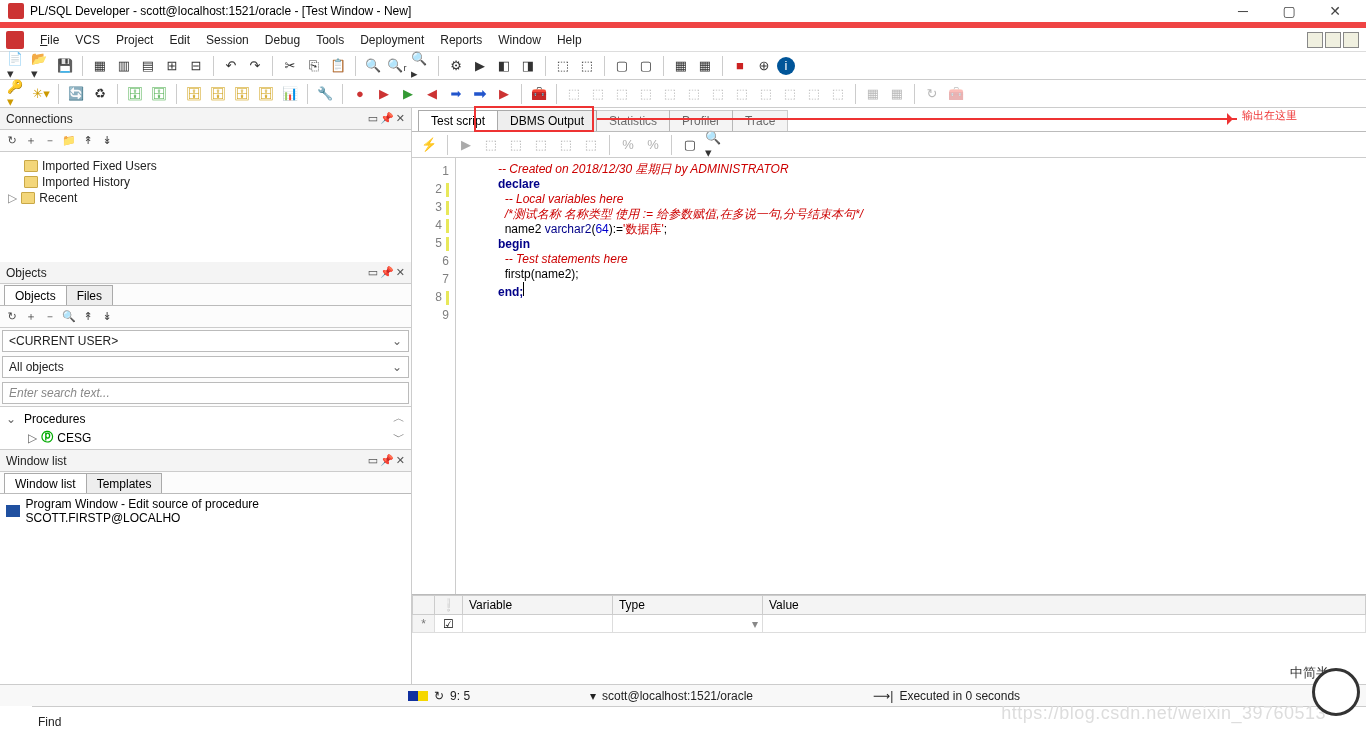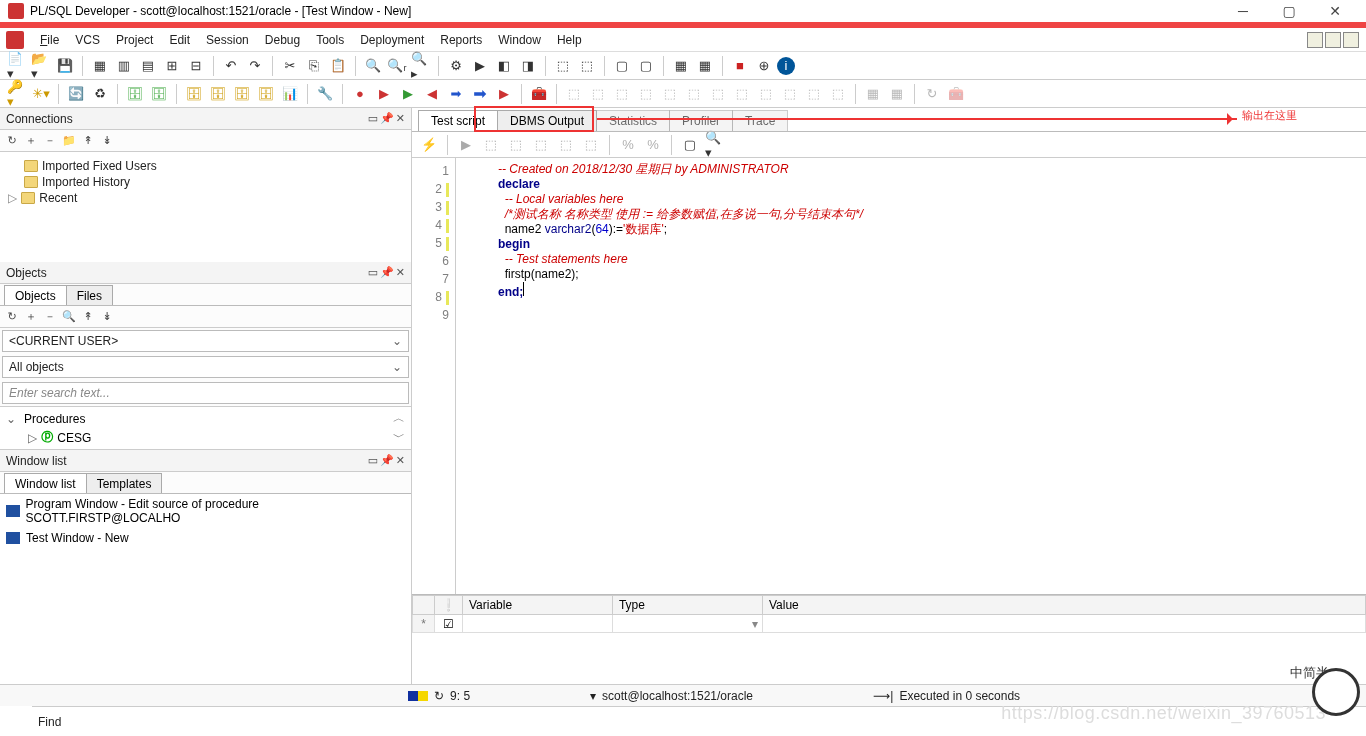--- a/index.html
+++ b/index.html
@@ -280,24 +280,20 @@
     </div>
     <div class="tabsrow">
       <div class="tab">Window list</div>
       <div class="tab inactive">Templates</div>
     </div>
     <div class="winlist">
       <div class="row">
           <span class="wico"></span>
           <span>Program Window - Edit source of procedure SCOTT.FIRSTP@LOCALHO</span>
         </div>
-      <div class="row">
-          <span class="wico"></span>
-          <span>Test Window - New</span>
-        </div>
     </div>
   </div>
 
   <div class="right">
     <div class="doctabs">
       <div class="tab">Test script</div>
       <div class="tab inactive">DBMS Output</div>
       <div class="tab inactive" style="opacity:.6">Statistics</div>
       <div class="tab inactive" style="opacity:.6">Profiler</div>
       <div class="tab inactive" style="opacity:.6">Trace</div>

